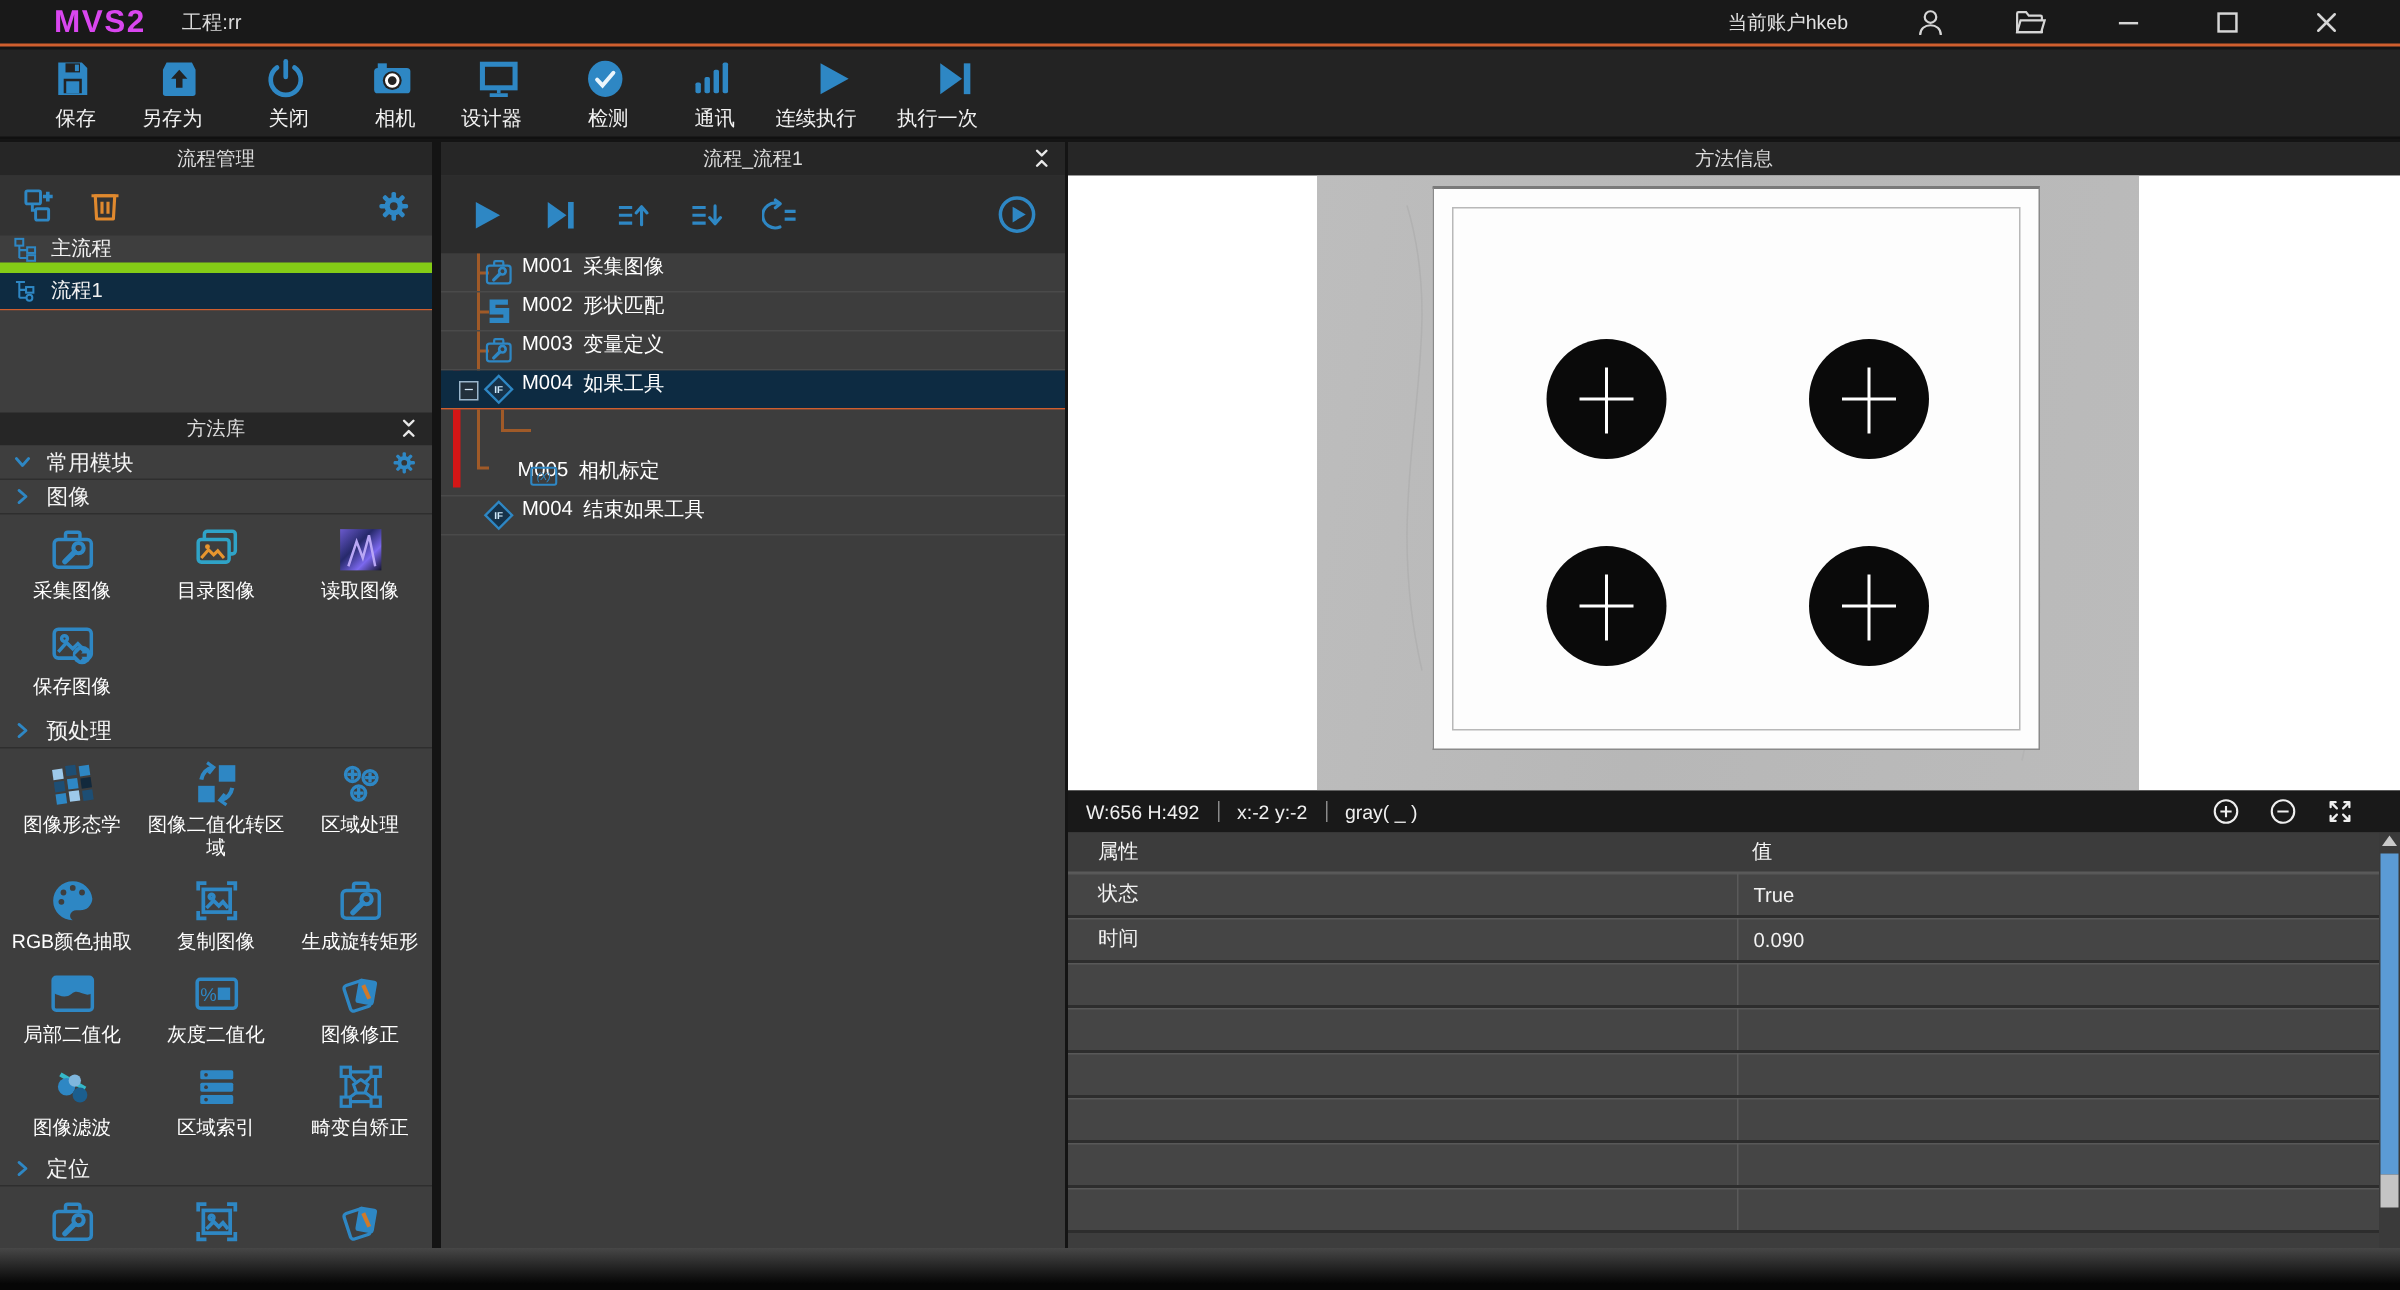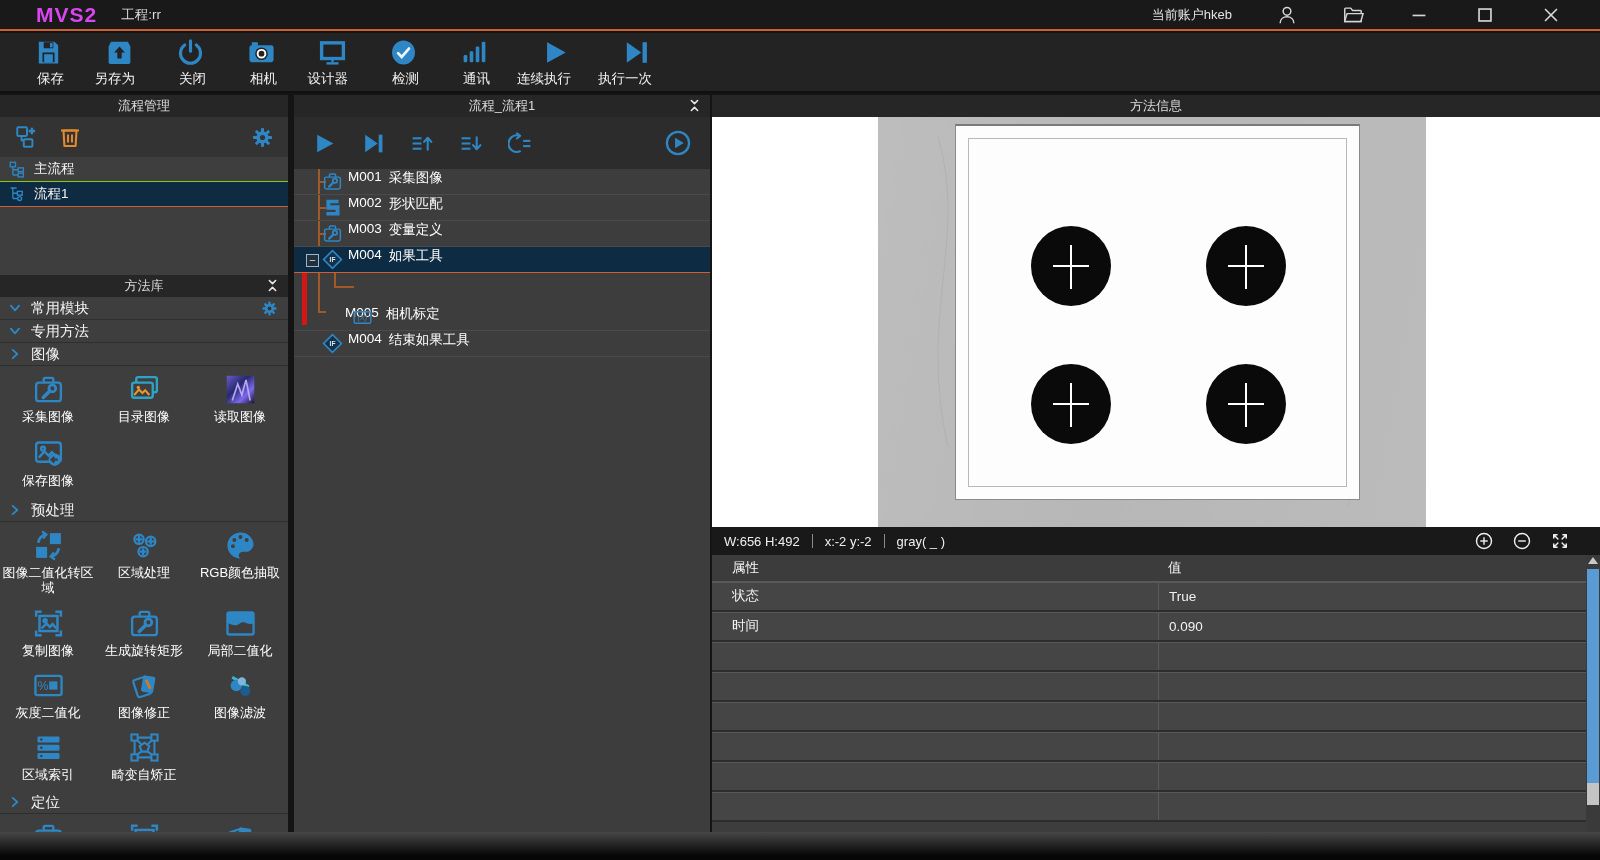--- a/index.html
+++ b/index.html
@@ -33,21 +33,21 @@
   .ph-right svg { width:100%; height:100%; }
 
   
   #left-panel { left:0; width:288px; }
   .pm-toolbar { height:40px; background:#333333; display:flex; align-items:center; padding:0 14px; gap:18px; position:relative; }
   .pm-ic { width:26px; height:26px; color:#2e87c4; }
   .pm-ic svg { width:100%; height:100%; }
   .pm-ic.orange { color:#e0892e; width:24px; height:24px; }
   .pm-gear { position:absolute; right:14px; width:23px; height:23px; color:#2e87c4; }
   .pm-gear svg { width:100%; height:100%; }
-  .pm-row { height:25px; background:#3e3e3e; border-bottom:1px solid #84cc16; display:flex;
+  .pm-row { height:25px; background:#3e3e3e; border-bottom:7px solid #84cc16; display:flex;
     align-items:center; gap:8px; padding-left:8px; color:#f2f2f2; font-size:13.5px; }
   .pm-row .row-ic { width:18px; height:18px; color:#2e87c4; flex:0 0 auto; }
   .pm-row .row-ic svg { width:100%; height:100%; }
   .pm-row.selected { background:#0e2b41; border-bottom:1px solid #cf5f2e; }
   .pm-filler { height:68px; background:#3e3e3e; }
 
   
   .ml-section { height:23px; background:#3e3e3e; border-bottom:1px solid #2e2e2e; display:flex;
     align-items:center; gap:9px; padding-left:8px; color:#f4f4f4; font-size:14.5px; position:relative; }
   .chev { width:14px; height:14px; color:#2e87c4; flex:0 0 auto; }
@@ -316,26 +316,20 @@
             <rect x="10.4" y="2" width="3.2" height="20" rx="1.2"></rect>
             <rect x="10.4" y="2" width="3.2" height="20" rx="1.2" transform="rotate(45 12 12)"></rect>
             <rect x="10.4" y="2" width="3.2" height="20" rx="1.2" transform="rotate(90 12 12)"></rect>
             <rect x="10.4" y="2" width="3.2" height="20" rx="1.2" transform="rotate(135 12 12)"></rect>
             <circle cx="12" cy="12" r="6.4"></circle>
             <circle cx="12" cy="12" r="2.7" fill="#353535"></circle>
           </svg></span>
     </div>
     <div class="ml-section">
       <span class="chev"><svg viewBox="0 0 24 24" fill="none" stroke="currentColor" stroke-width="3.2" stroke-linecap="round" stroke-linejoin="round">
-            <path d="M5 8l7 8 7-8"></path>
-          </svg></span>
-      <span>专用方法</span>
-    </div>
-    <div class="ml-section">
-      <span class="chev"><svg viewBox="0 0 24 24" fill="none" stroke="currentColor" stroke-width="3.2" stroke-linecap="round" stroke-linejoin="round">
             <path d="M8 5l8 7-8 7"></path>
           </svg></span>
       <span>图像</span>
     </div>
     <div class="ml-grid rows-2">
       <div class="ml-item">
         <span class="mi-ic">
             <svg viewBox="0 0 24 24" fill="none" stroke="currentColor" stroke-width="1.7">
               <path d="M8.5 7V4.5a1 1 0 0 1 1-1h5a1 1 0 0 1 1 1V7"></path>
               <rect x="3" y="7" width="18" height="13.5" rx="2"></rect>
@@ -386,20 +380,38 @@
         <span class="mi-label">保存图像</span>
       </div>
     </div>
     <div class="ml-section">
       <span class="chev"><svg viewBox="0 0 24 24" fill="none" stroke="currentColor" stroke-width="3.2" stroke-linecap="round" stroke-linejoin="round">
             <path d="M8 5l8 7-8 7"></path>
           </svg></span>
       <span>预处理</span>
     </div>
     <div class="ml-grid rows-4">
+      <div class="ml-item">
+        <span class="mi-ic">
+            <svg viewBox="0 0 24 24">
+              <g transform="rotate(-8 12 12)">
+                <rect x="3" y="4" width="5" height="5" fill="#9dc9ea"></rect>
+                <rect x="9.5" y="3" width="5" height="5" fill="#1d4e74"></rect>
+                <rect x="16" y="4" width="5" height="5" fill="#2e87c4"></rect>
+                <rect x="3" y="10" width="5" height="5" fill="#1d4e74"></rect>
+                <rect x="9.5" y="9.5" width="5" height="5" fill="#2e87c4"></rect>
+                <rect x="16" y="10" width="5" height="5" fill="#12293c"></rect>
+                <rect x="3" y="16" width="5" height="5" fill="#2e87c4"></rect>
+                <rect x="9.5" y="15.5" width="5" height="5" fill="#9dc9ea"></rect>
+                <rect x="16" y="16" width="5" height="5" fill="#1d4e74"></rect>
+              </g>
+            </svg>
+          </span>
+        <span class="mi-label">图像形态学</span>
+      </div>
       <div class="ml-item">
         <span class="mi-ic">
             <svg viewBox="0 0 24 24">
               <rect x="3" y="13" width="8" height="8" fill="currentColor"></rect>
               <rect x="13" y="3" width="8" height="8" fill="currentColor"></rect>
               <path d="M4.5 10a7.5 7.5 0 0 1 5.5-6" fill="none" stroke="currentColor" stroke-width="2"></path>
               <path d="M7.3 1.8L10.5 4l-2.4 3" fill="none" stroke="currentColor" stroke-width="1.6"></path>
               <path d="M19.5 14a7.5 7.5 0 0 1-5.5 6" fill="none" stroke="currentColor" stroke-width="2"></path>
               <path d="M16.7 22.2L13.5 20l2.4-3" fill="none" stroke="currentColor" stroke-width="1.6"></path>
             </svg>

